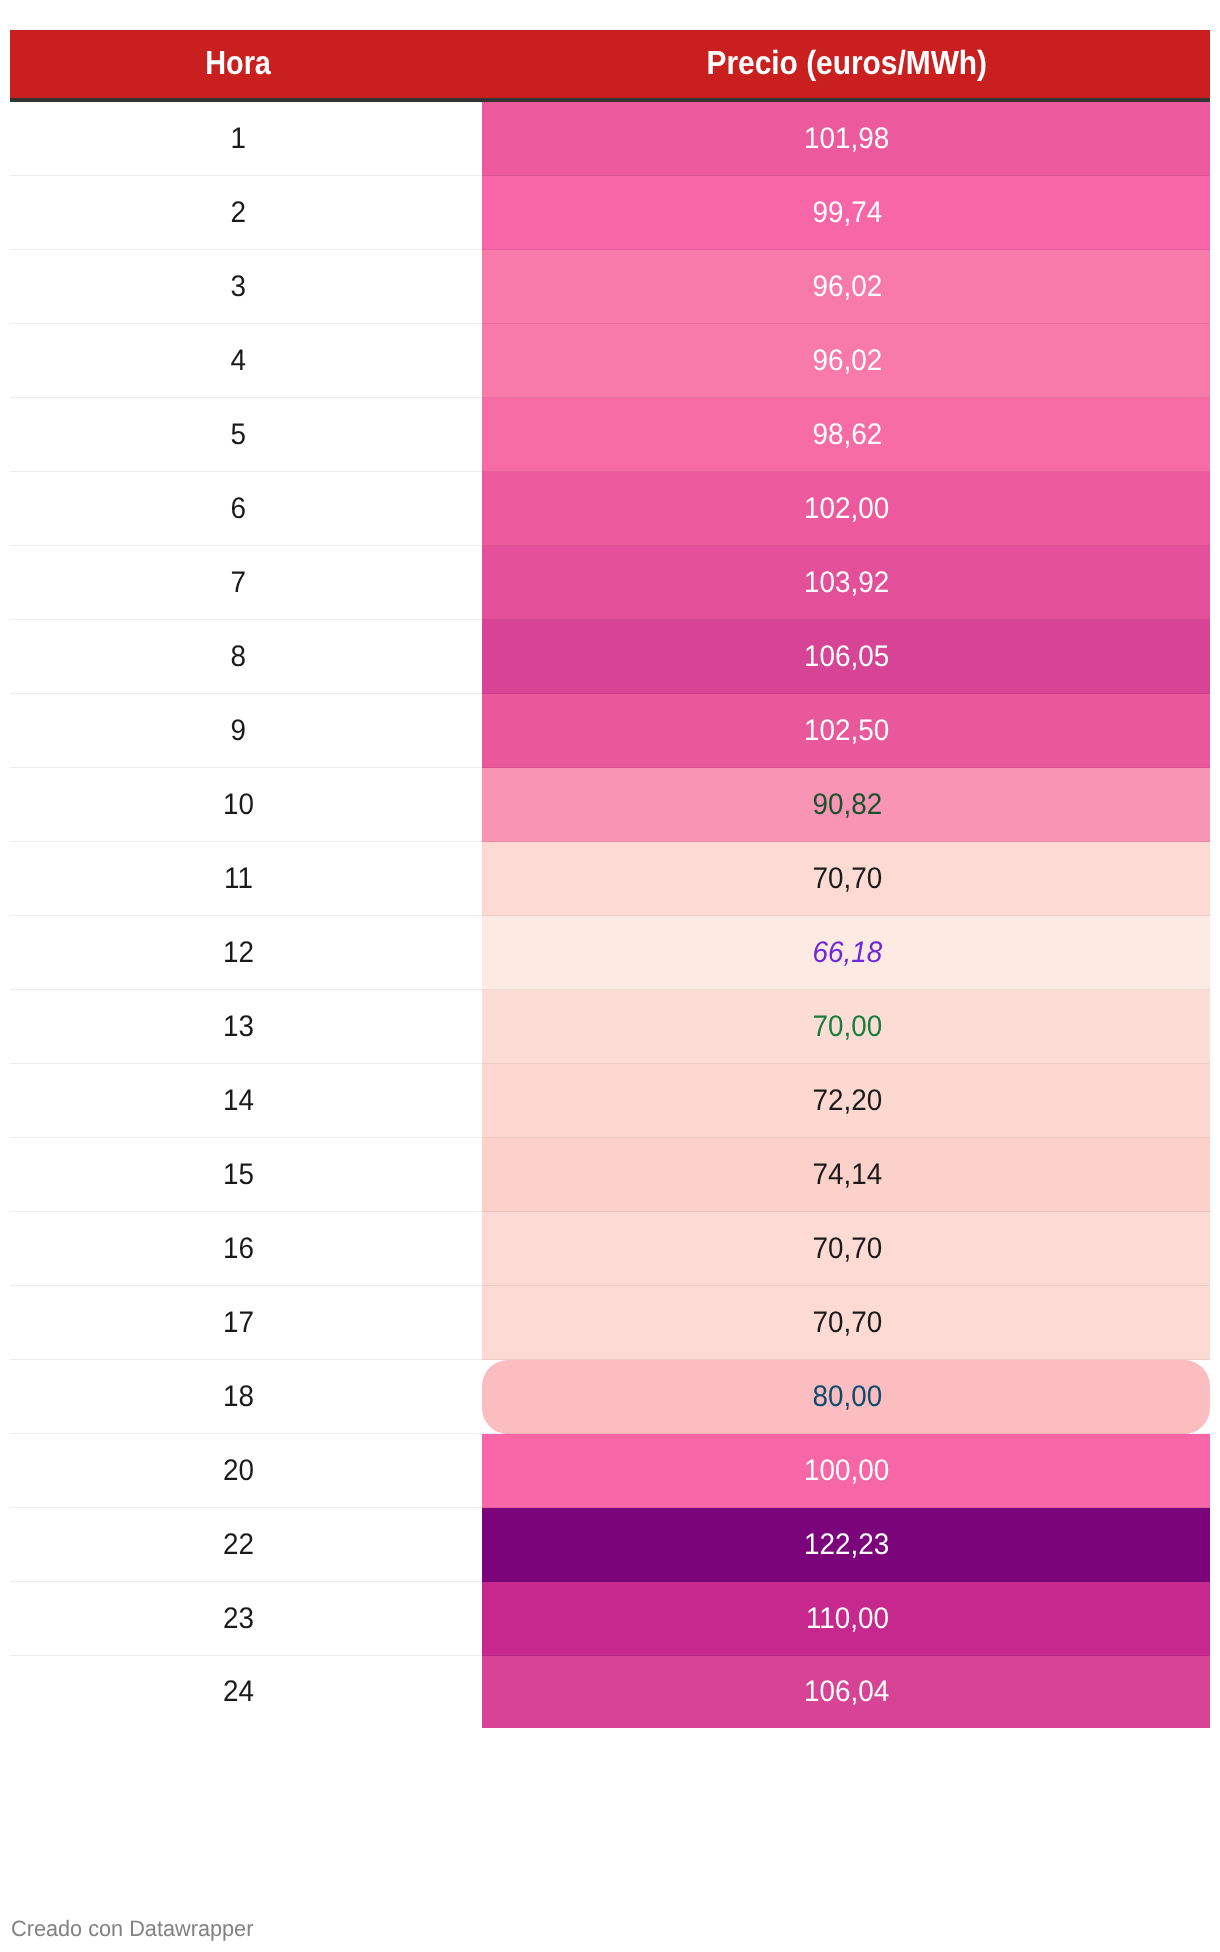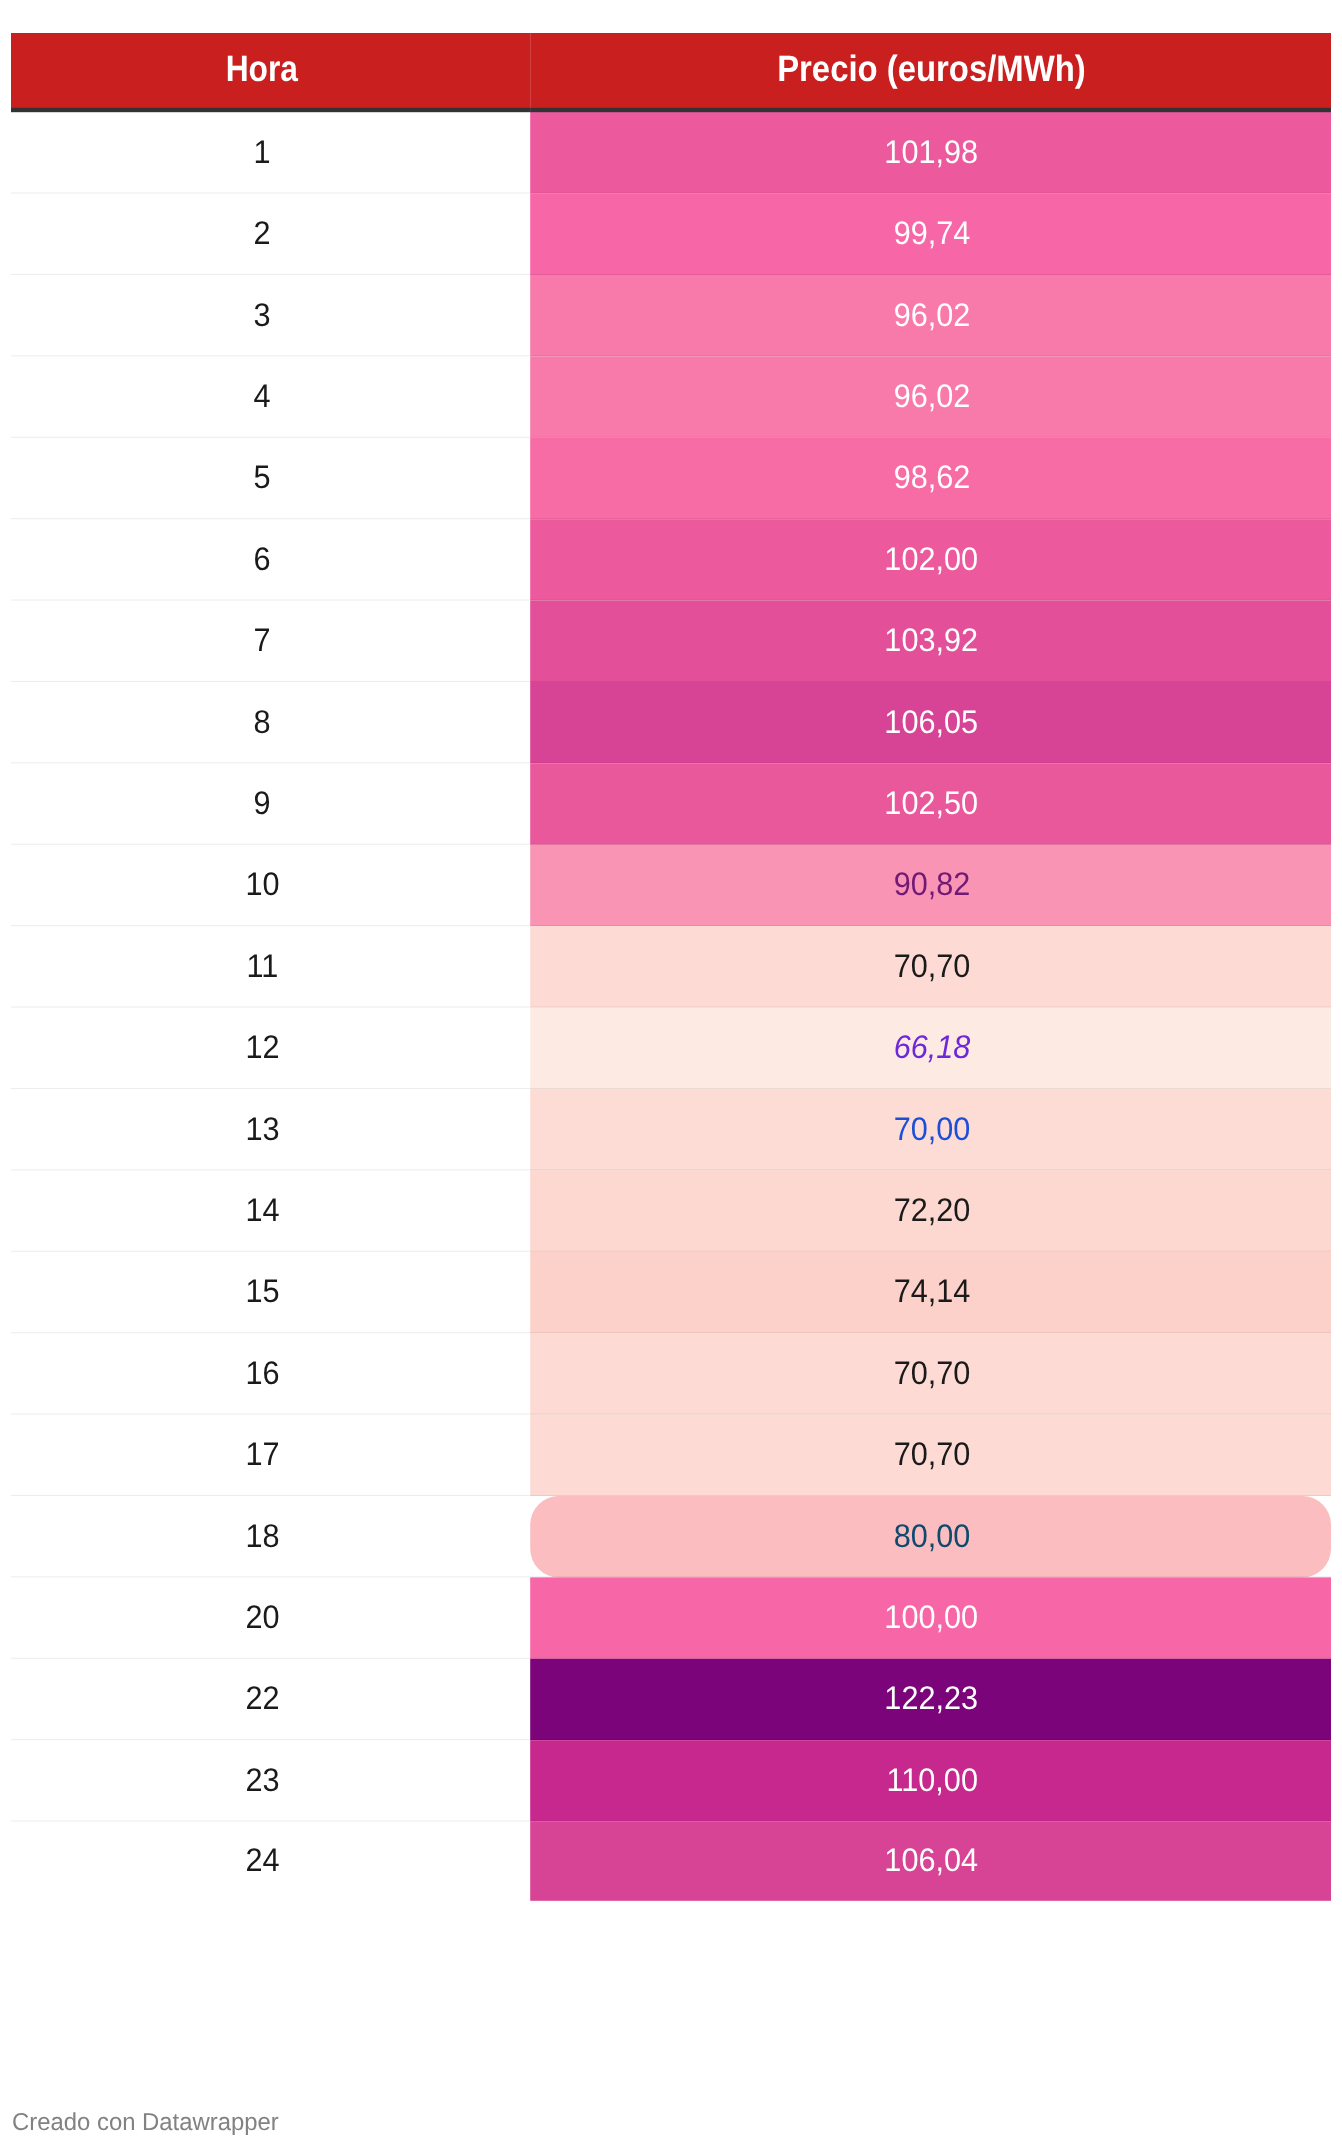--- a/index.html
+++ b/index.html
@@ -139,33 +139,33 @@
         <tr>
           <td class="c-hora"><span class="val">8</span></td>
           <td class="c-precio" style="background-color: rgb(215, 68, 150); color: rgb(255, 255, 255);"><span class="val">106,05</span></td>
         </tr>
         <tr>
           <td class="c-hora"><span class="val">9</span></td>
           <td class="c-precio" style="background-color: rgb(234, 88, 156); color: rgb(255, 255, 255);"><span class="val">102,50</span></td>
         </tr>
         <tr>
           <td class="c-hora"><span class="val">10</span></td>
-          <td class="c-precio" style="background-color: rgb(249, 148, 180); color: #701a75;"><span class="val">90,82</span></td>
+          <td class="c-precio" style="background-color: rgb(249, 148, 180); color: #14532d;"><span class="val">90,82</span></td>
         </tr>
         <tr>
           <td class="c-hora"><span class="val">11</span></td>
           <td class="c-precio" style="background-color: rgb(253, 219, 212); color: rgb(26, 26, 26);"><span class="val">70,70</span></td>
         </tr>
         <tr>
           <td class="c-hora"><span class="val">12</span></td>
           <td class="c-precio" style="background-color: rgb(253, 235, 227); color: #6d28d9; font-style: italic;"><span class="val">66,18</span></td>
         </tr>
         <tr>
           <td class="c-hora"><span class="val">13</span></td>
-          <td class="c-precio" style="background-color: rgb(253, 220, 213); color: #1d4ed8; margin-left: 24px;"><span class="val">70,00</span></td>
+          <td class="c-precio" style="background-color: rgb(253, 220, 213); color: #15803d; margin-left: 24px;"><span class="val">70,00</span></td>
         </tr>
         <tr>
           <td class="c-hora"><span class="val">14</span></td>
           <td class="c-precio" style="background-color: rgb(252, 216, 208); color: rgb(26, 26, 26);"><span class="val">72,20</span></td>
         </tr>
         <tr>
           <td class="c-hora"><span class="val">15</span></td>
           <td class="c-precio" style="background-color: rgb(252, 209, 202); color: rgb(26, 26, 26); text-decoration: underline;"><span class="val">74,14</span></td>
         </tr>
         <tr>

